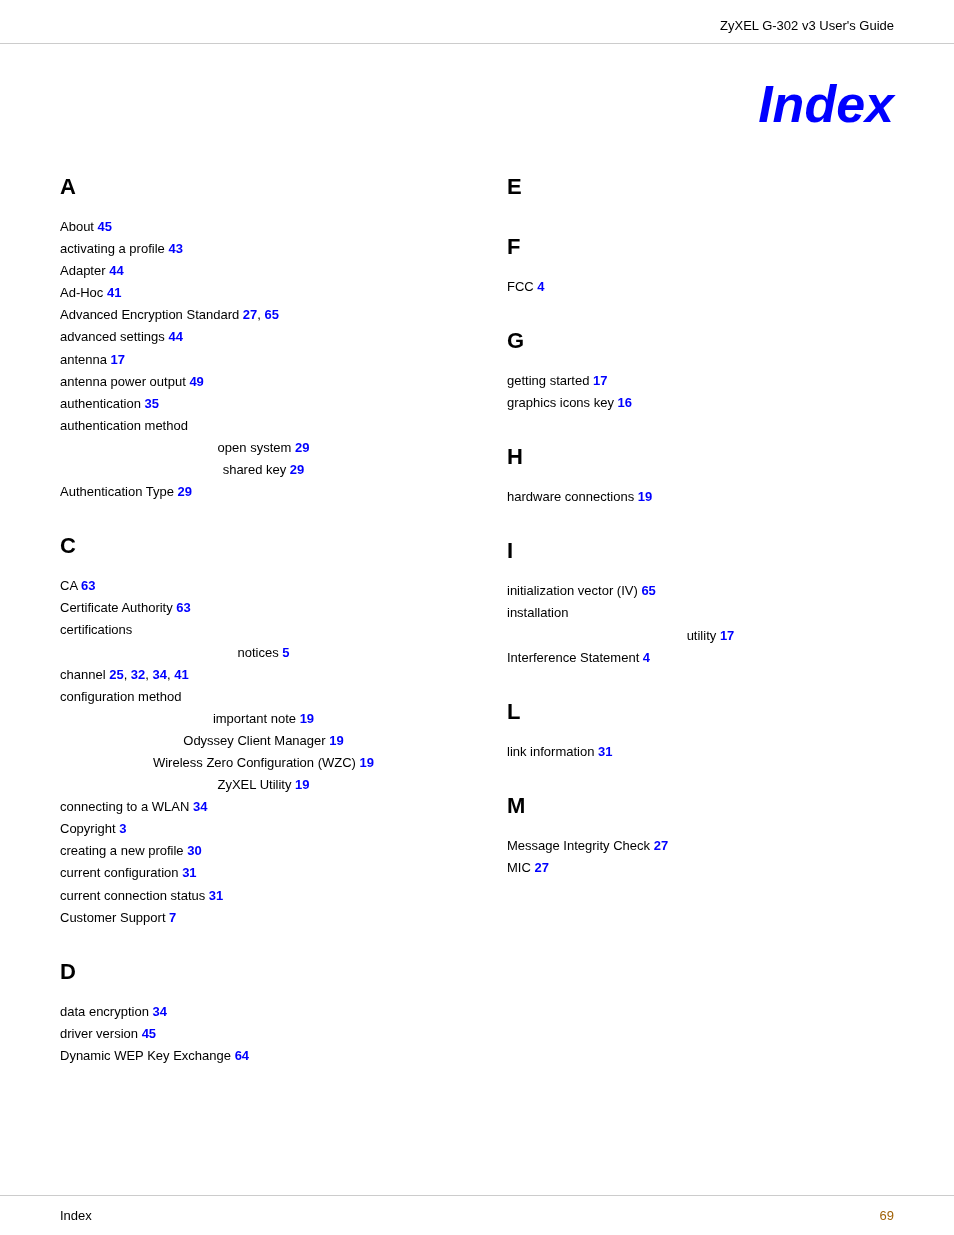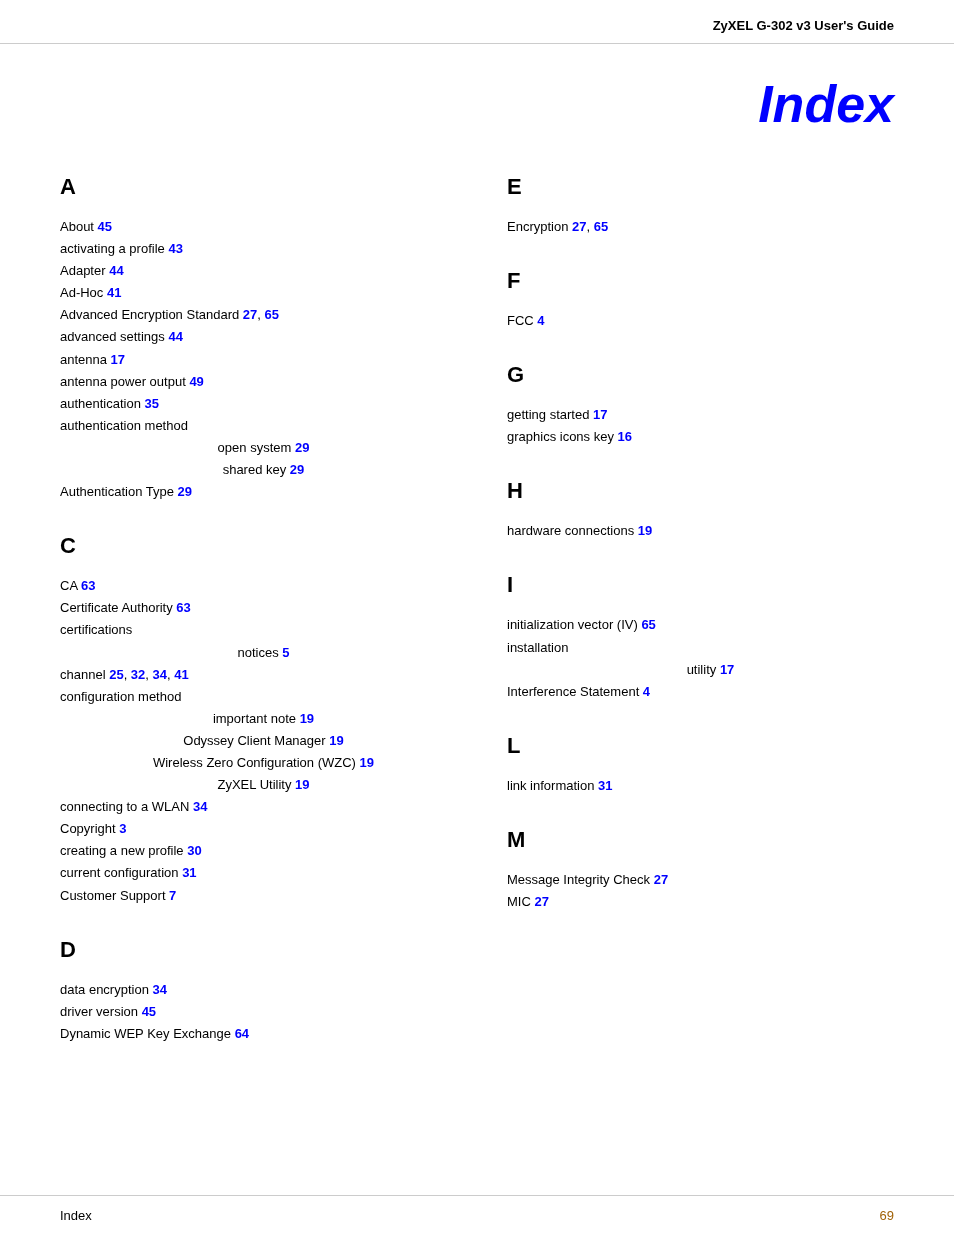--- a/index.html
+++ b/index.html
@@ -25,21 +25,20 @@
       position: relative;
     }
 
     
     .page-header {
       display: flex;
       justify-content: flex-end;
       align-items: center;
       padding: 18px 60px 10px 48px;
       border-bottom: 1px solid #cccccc;
-      font-weight: bold;
     }
 
     .header-title {
       font-size: 13px;
       color: #000000;
     }
 
     
     .index-title-section {
       text-align: right;
@@ -172,42 +171,40 @@
           <li class="index-entry">channel <a class="page-link">25</a>, <a class="page-link">32</a>, <a class="page-link">34</a>, <a class="page-link">41</a></li>
           <li class="index-entry">configuration method</li>
           <li class="index-entry indented">important note <a class="page-link">19</a></li>
           <li class="index-entry indented">Odyssey Client Manager <a class="page-link">19</a></li>
           <li class="index-entry indented">Wireless Zero Configuration (WZC) <a class="page-link">19</a></li>
           <li class="index-entry indented">ZyXEL Utility <a class="page-link">19</a></li>
           <li class="index-entry">connecting to a WLAN <a class="page-link">34</a></li>
           <li class="index-entry">Copyright <a class="page-link">3</a></li>
           <li class="index-entry">creating a new profile <a class="page-link">30</a></li>
           <li class="index-entry">current configuration <a class="page-link">31</a></li>
+          <li class="index-entry">current connection status <a class="page-link">31</a></li>
           <li class="index-entry">Customer Support <a class="page-link">7</a></li>
         </ul>
       </div>
 
       <div class="index-section">
         <div class="section-letter">D</div>
         <ul class="index-entries">
           <li class="index-entry">data encryption <a class="page-link">34</a></li>
           <li class="index-entry">driver version <a class="page-link">45</a></li>
           <li class="index-entry">Dynamic WEP Key Exchange <a class="page-link">64</a></li>
         </ul>
       </div>
 
     </div>
 
     <div class="right-column">
 
       <div class="index-section">
         <div class="section-letter">E</div>
-        <ul class="index-entries">
-          <li class="index-entry">Encryption <a class="page-link">27</a>, <a class="page-link">65</a></li>
-        </ul>
       </div>
 
       <div class="index-section">
         <div class="section-letter">F</div>
         <ul class="index-entries">
           <li class="index-entry">FCC <a class="page-link">4</a></li>
         </ul>
       </div>
 
       <div class="index-section">

